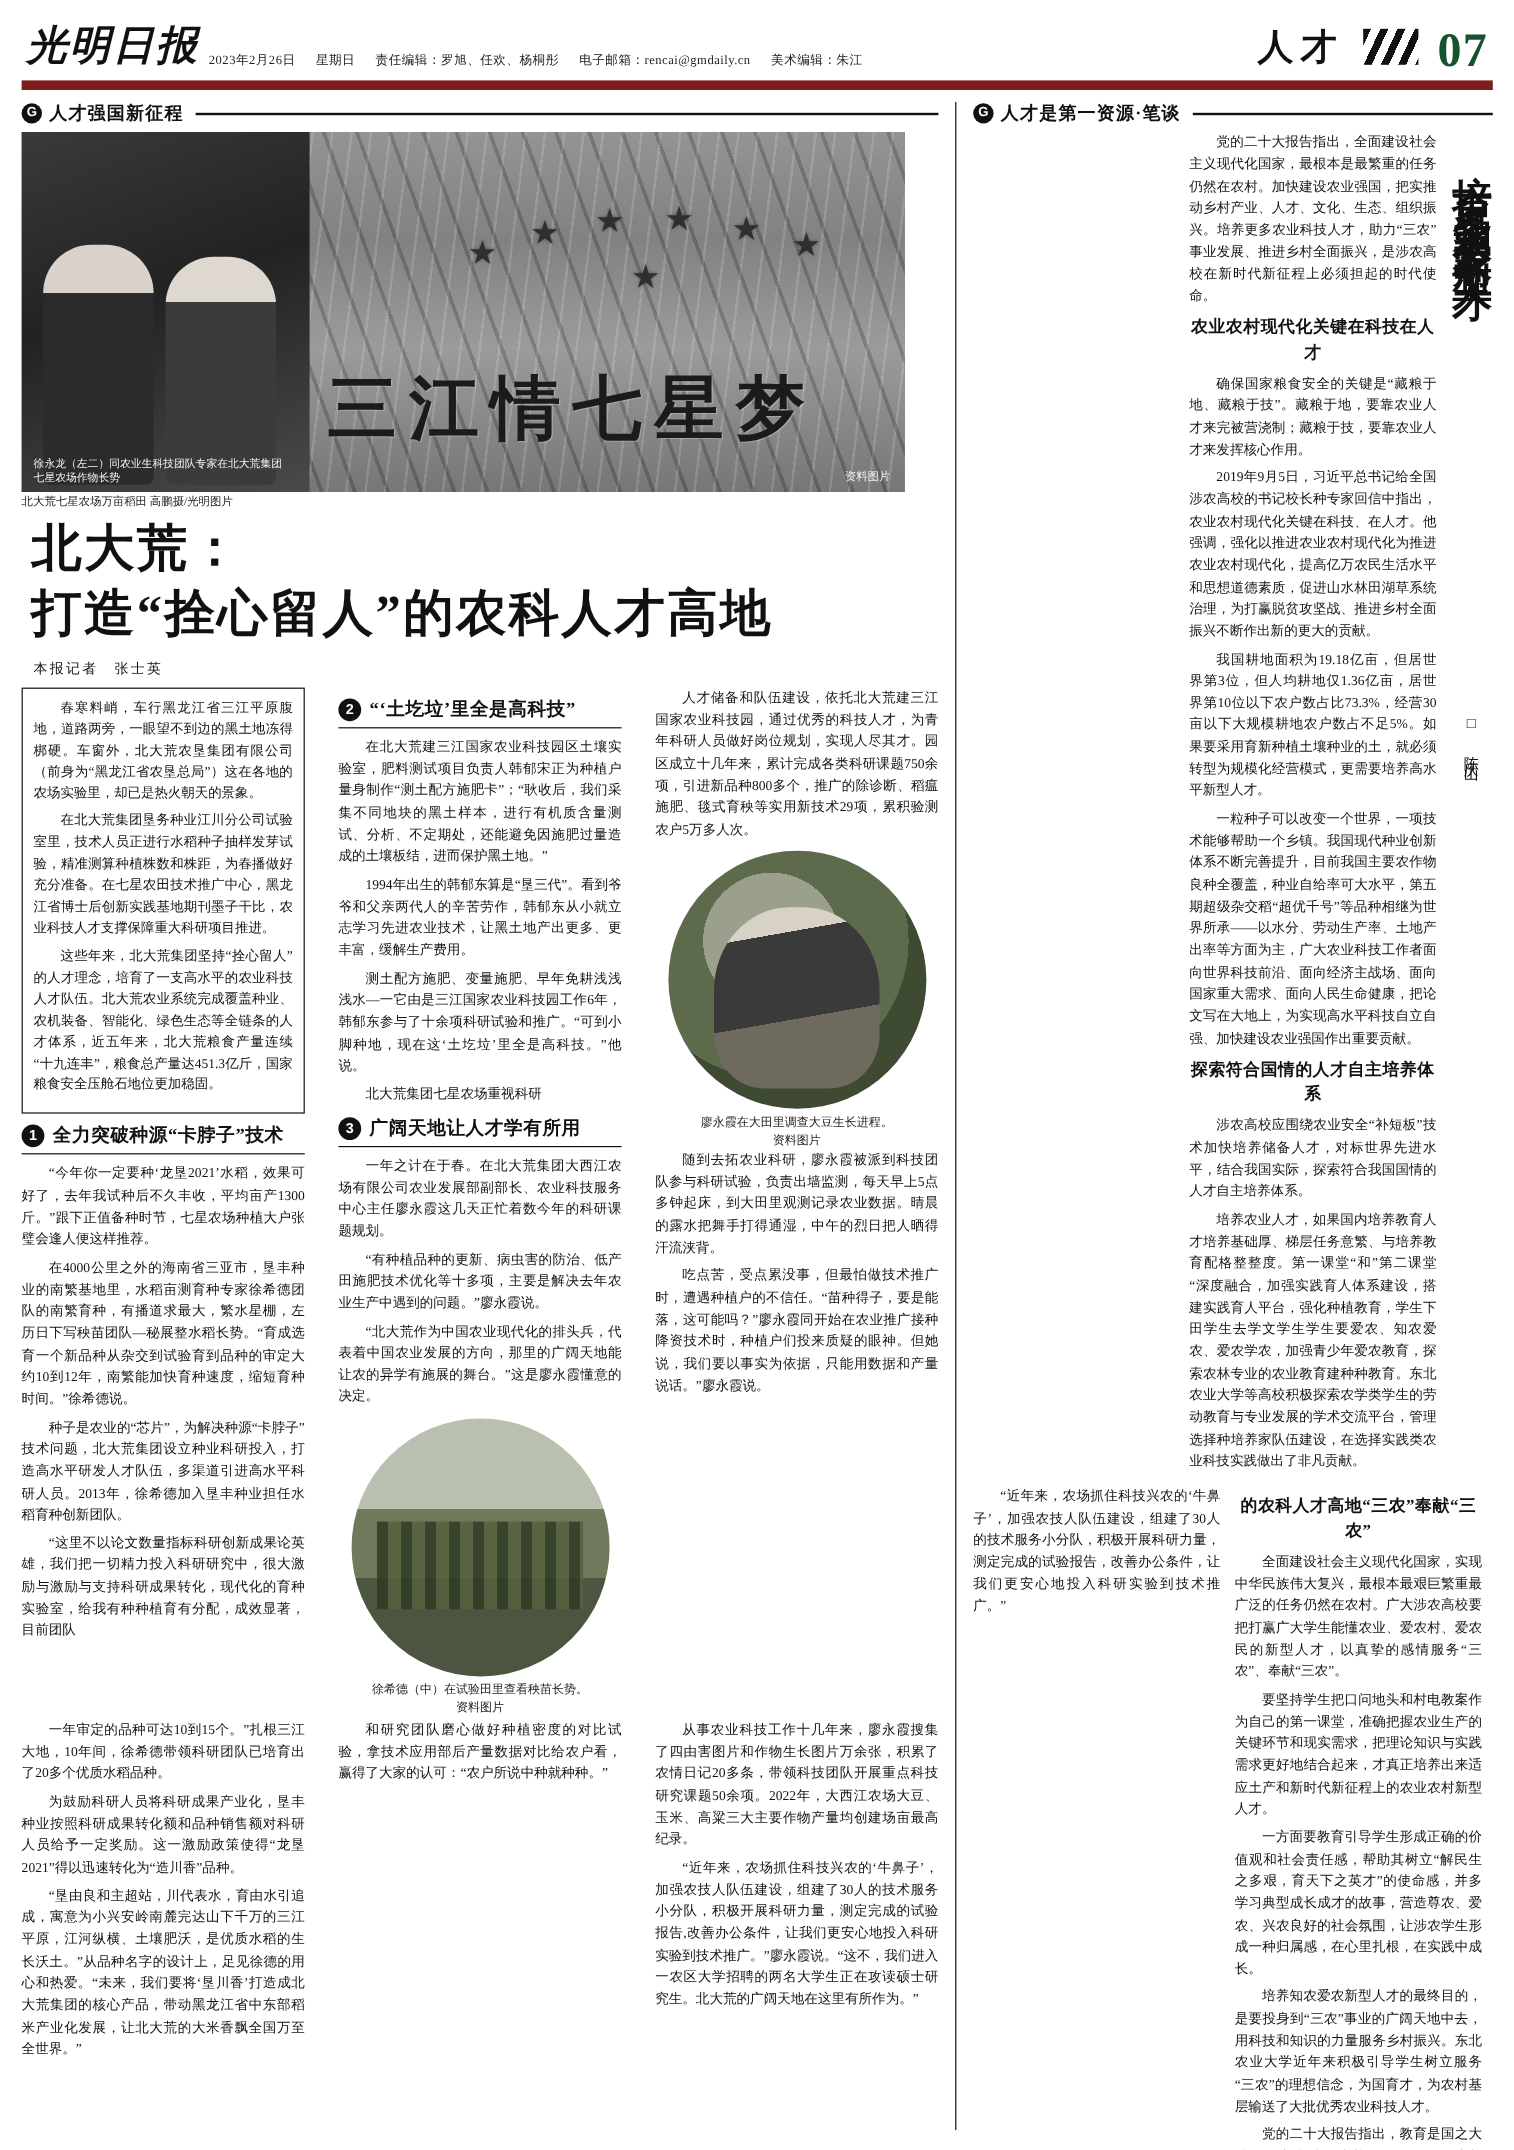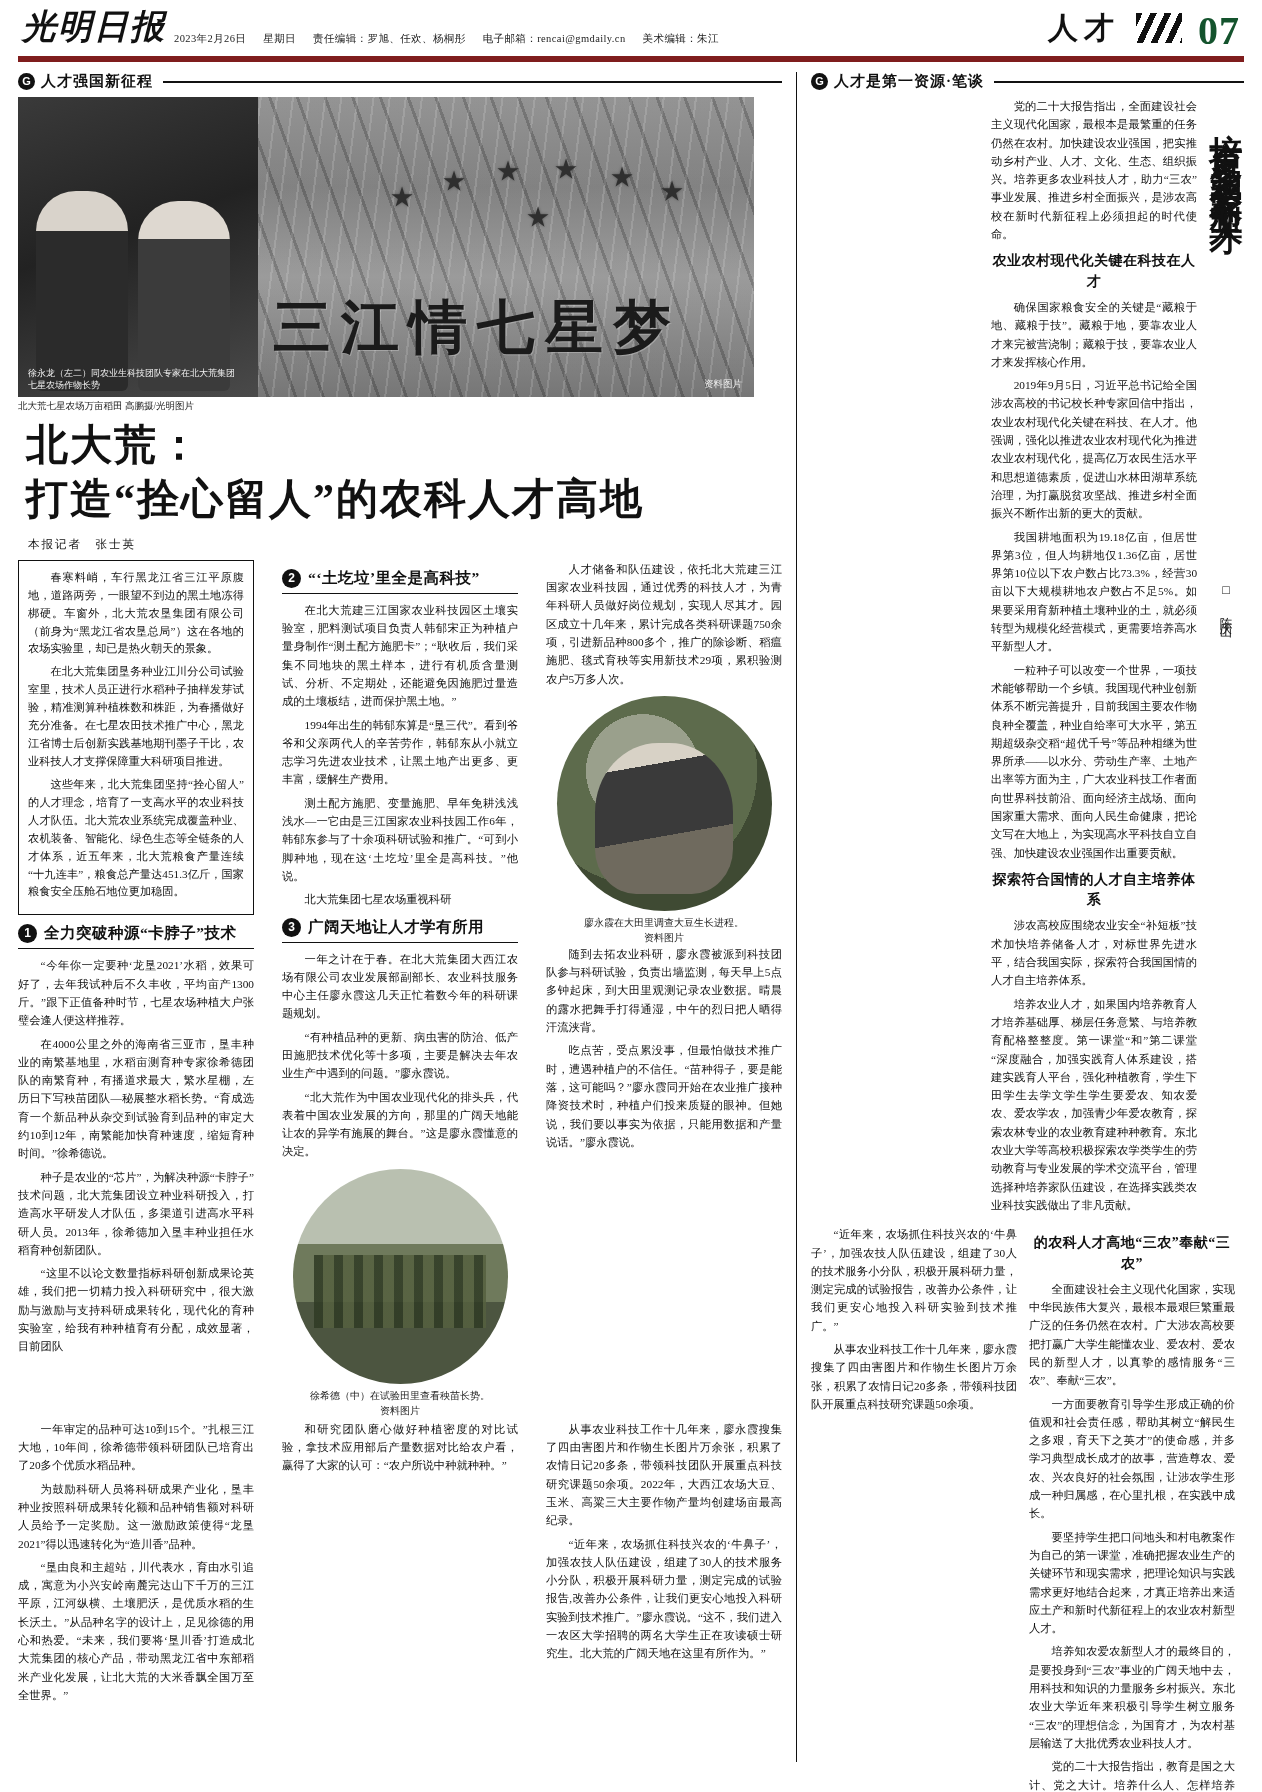--- a/index.html
+++ b/index.html
@@ -13,22 +13,22 @@
     font-family: "Liberation Serif", "DejaVu Serif", serif;
     color: #111;
     position: relative;
     overflow: hidden;
   }
   .page { width: 1262px; height: 1792px; position: relative; padding: 0 18px; }
 
   
   .masthead {
     position: relative;
-    height: 62px;
-    border-bottom: 6px solid #7f1d1d;
+    height: 75px;
+    border-bottom: 8px solid #7f1d1d;
     display: flex;
     align-items: flex-end;
     text-align: center;
   }
   .logo {
     font-family: "Liberation Serif", serif;
     font-size: 34px;
     font-weight: bold;
     letter-spacing: 2px;
     color: #111;
@@ -518,27 +518,26 @@
           <p>一粒种子可以改变一个世界，一项技术能够帮助一个乡镇。我国现代种业创新体系不断完善提升，目前我国主要农作物良种全覆盖，种业自给率可大水平，第五期超级杂交稻“超优千号”等品种相继为世界所承——以水分、劳动生产率、土地产出率等方面为主，广大农业科技工作者面向世界科技前沿、面向经济主战场、面向国家重大需求、面向人民生命健康，把论文写在大地上，为实现高水平科技自立自强、加快建设农业强国作出重要贡献。</p>
           <div class="r-sub">探索符合国情的人才自主培养体系</div>
           <p>涉农高校应围绕农业安全“补短板”技术加快培养储备人才，对标世界先进水平，结合我国实际，探索符合我国国情的人才自主培养体系。</p>
           <p>培养农业人才，如果国内培养教育人才培养基础厚、梯层任务意繁、与培养教育配格整整度。第一课堂“和”第二课堂“深度融合，加强实践育人体系建设，搭建实践育人平台，强化种植教育，学生下田学生去学文学生学生要爱农、知农爱农、爱农学农，加强青少年爱农教育，探索农林专业的农业教育建种种教育。东北农业大学等高校积极探索农学类学生的劳动教育与专业发展的学术交流平台，管理选择种培养家队伍建设，在选择实践类农业科技实践做出了非凡贡献。</p>
         </div>
       </div>
 
       <div class="right-bottom">
         <div class="rb">
           <p>“近年来，农场抓住科技兴农的‘牛鼻子’，加强农技人队伍建设，组建了30人的技术服务小分队，积极开展科研力量，测定完成的试验报告，改善办公条件，让我们更安心地投入科研实验到技术推广。”</p>
-          <p>从事农业科技工作十几年来，廖永霞搜集了四由害图片和作物生长图片万余张，积累了农情日记20多条，带领科技团队开展重点科技研究课题50余项。</p>
         </div>
         <div class="rb">
           <div class="r-sub">的农科人才高地“三农”奉献“三农”</div>
           <p>全面建设社会主义现代化国家，实现中华民族伟大复兴，最根本最艰巨繁重最广泛的任务仍然在农村。广大涉农高校要把打赢广大学生能懂农业、爱农村、爱农民的新型人才，以真挚的感情服务“三农”、奉献“三农”。</p>
+          <p>要坚持学生把口问地头和村电教案作为自己的第一课堂，准确把握农业生产的关键环节和现实需求，把理论知识与实践需求更好地结合起来，才真正培养出来适应土产和新时代新征程上的农业农村新型人才。</p>
           <p>一方面要教育引导学生形成正确的价值观和社会责任感，帮助其树立“解民生之多艰，育天下之英才”的使命感，并多学习典型成长成才的故事，营造尊农、爱农、兴农良好的社会氛围，让涉农学生形成一种归属感，在心里扎根，在实践中成长。</p>
-          <p>要坚持学生把口问地头和村电教案作为自己的第一课堂，准确把握农业生产的关键环节和现实需求，把理论知识与实践需求更好地结合起来，才真正培养出来适应土产和新时代新征程上的农业农村新型人才。</p>
           <p>培养知农爱农新型人才的最终目的，是要投身到“三农”事业的广阔天地中去，用科技和知识的力量服务乡村振兴。东北农业大学近年来积极引导学生树立服务“三农”的理想信念，为国育才，为农村基层输送了大批优秀农业科技人才。</p>
           <p>党的二十大报告指出，教育是国之大计、党之大计。培养什么人、怎样培养人、为谁培养人是教育的根本问题。广大涉农高校要以立德树人为根本任务，培养更多知农爱农新型人才，为全面推进乡村振兴、加快建设农业强国贡献更多力量。</p>
 
         </div>
       </div>
     </div>
   </div>
 </div>
 
 </body></html>

